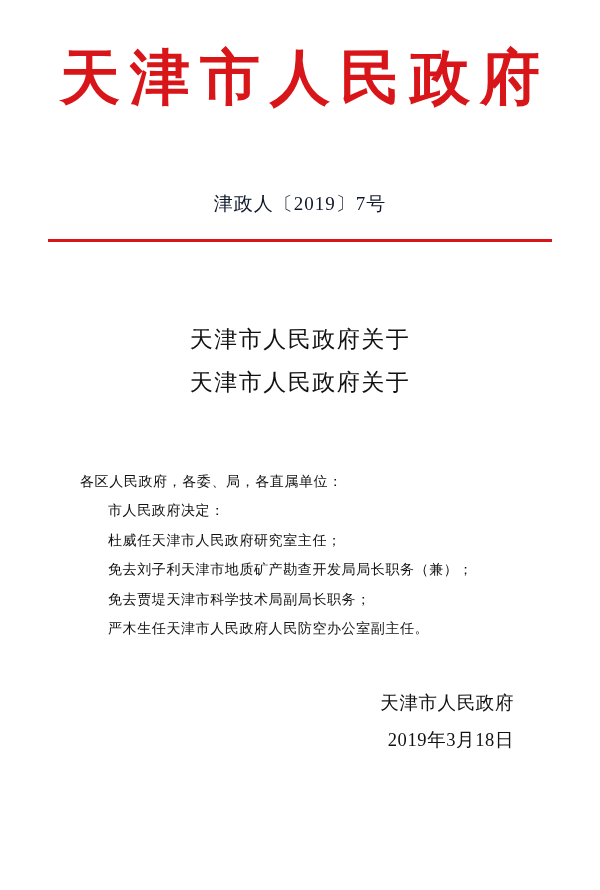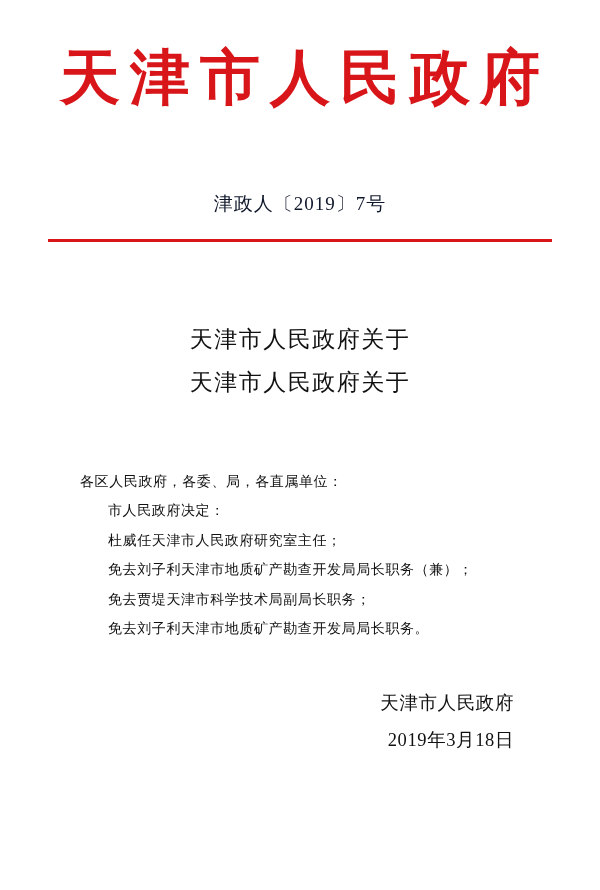--- a/index.html
+++ b/index.html
@@ -101,21 +101,21 @@
     <div>天津市人民政府关于</div>
     <div>天津市人民政府关于</div>
   </div>
 
   <div class="body-block">
     <div class="salutation">各区人民政府，各委、局，各直属单位：</div>
     <div class="para">市人民政府决定：</div>
     <div class="para">杜威任天津市人民政府研究室主任；</div>
     <div class="para">免去刘子利天津市地质矿产勘查开发局局长职务（兼）；</div>
     <div class="para">免去贾堤天津市科学技术局副局长职务；</div>
-    <div class="para">免去刘子利天津市地质矿产勘查开发局局长职务。</div>
+    <div class="para">严木生任天津市人民政府人民防空办公室副主任。</div>
   </div>
 
   <div class="signature">
     <div class="sig-line">天津市人民政府</div>
     <div class="sig-line">2019年3月18日</div>
   </div>
 
 </div>
 
 </body></html>

